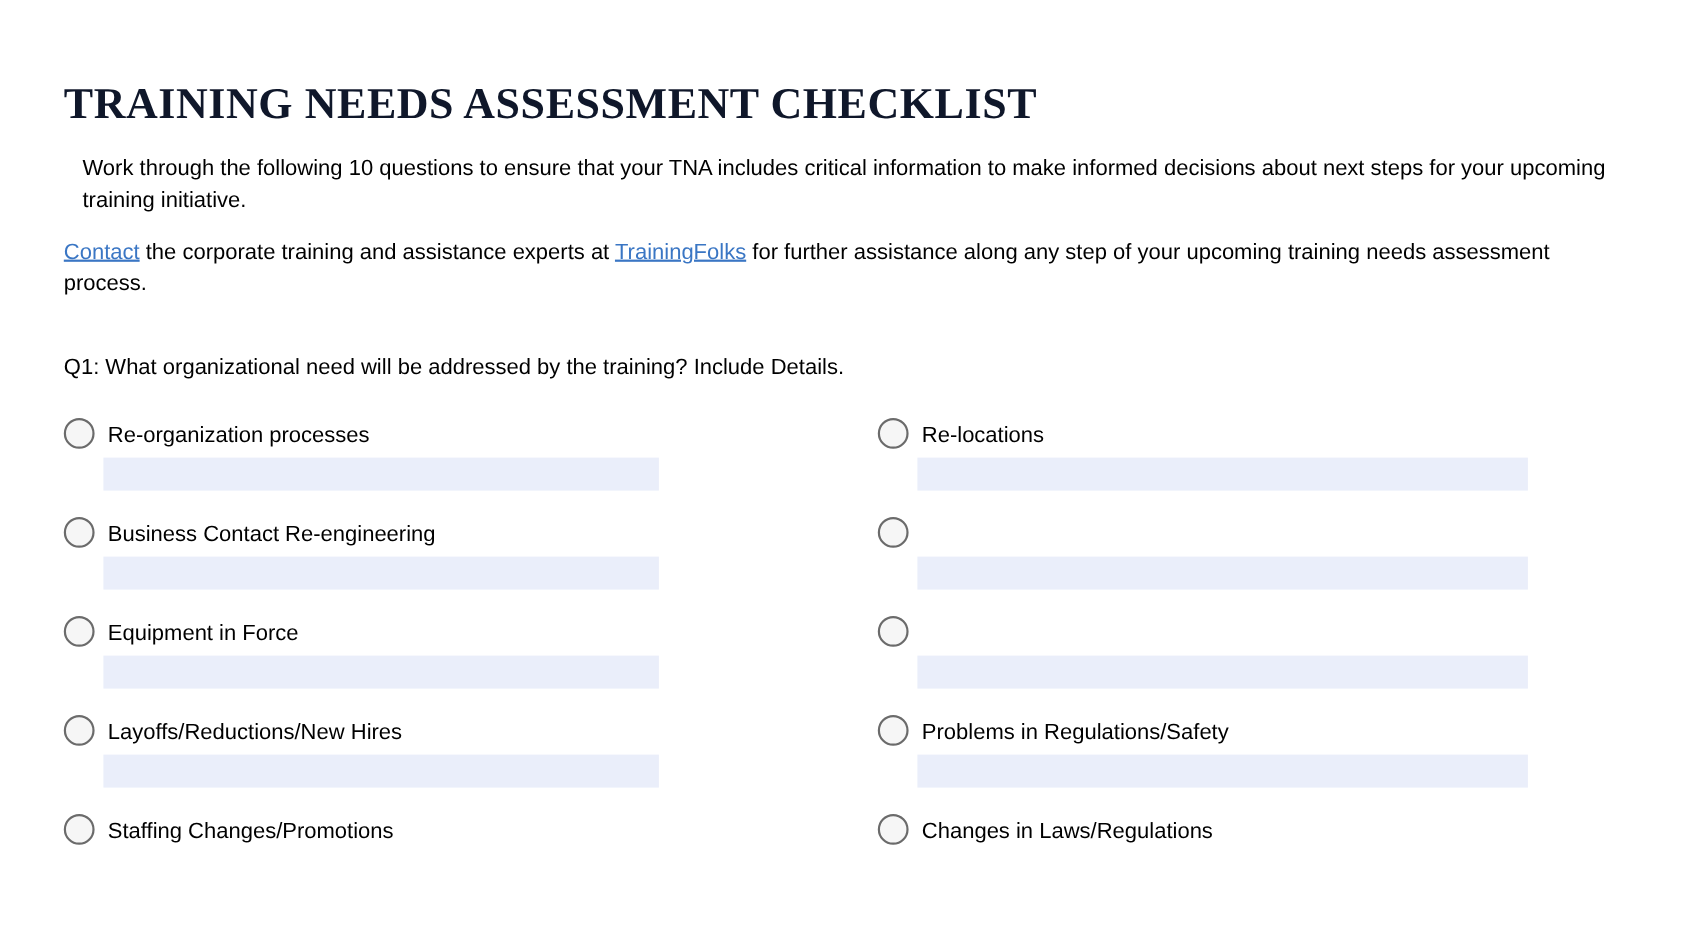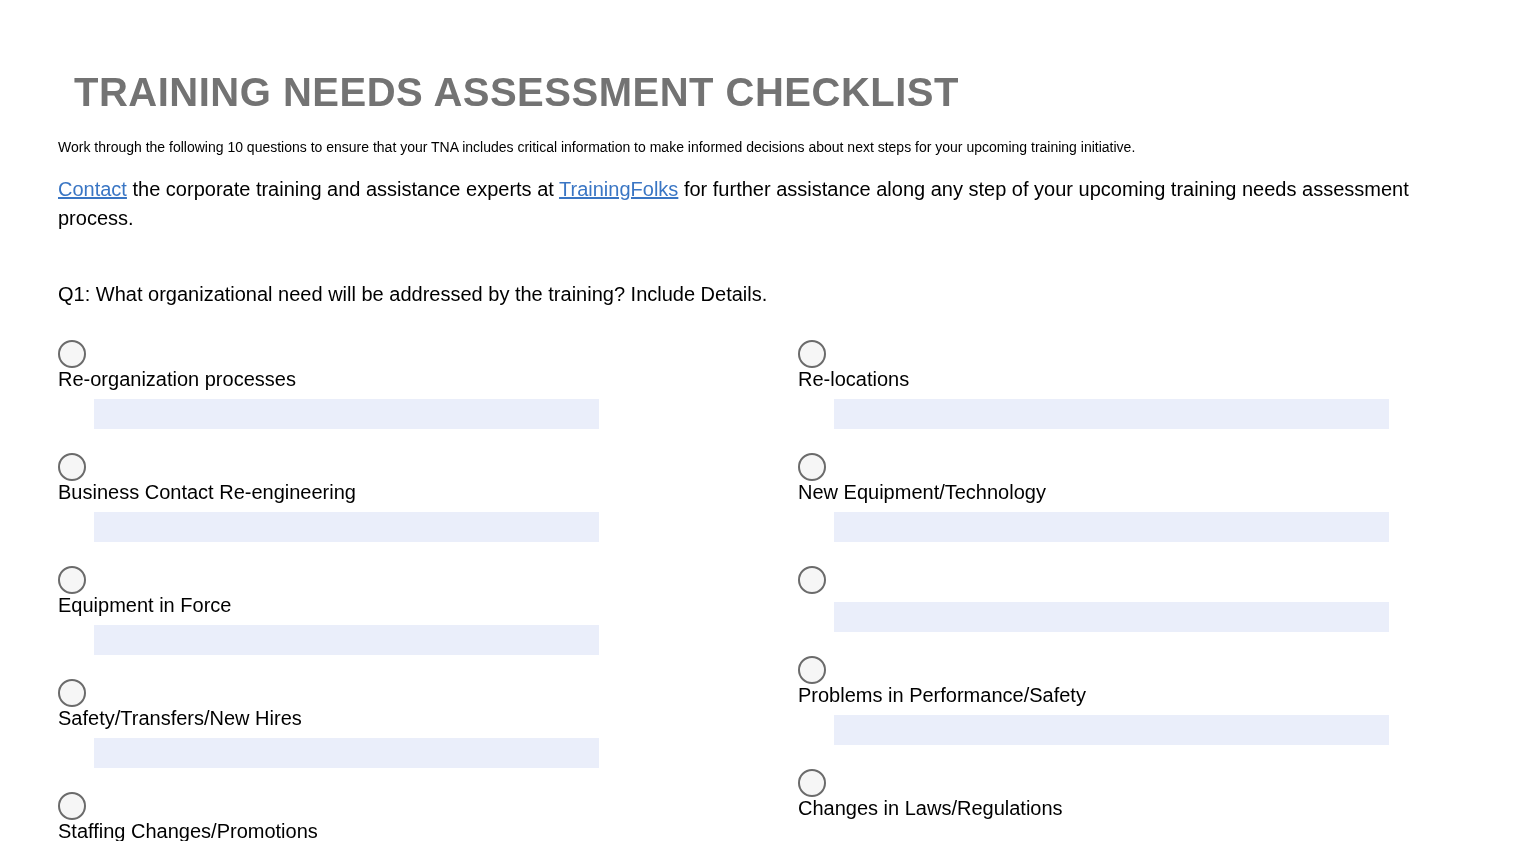--- a/index.html
+++ b/index.html
@@ -9,28 +9,29 @@
     font-family: "Segoe UI", Arial, Helvetica, sans-serif;
     color: #000000;
   }
   .page {
     padding: 70px 58px 40px 58px;
     max-width: 1420px;
   }
   .title {
     font-size: 40px;
     font-weight: 700;
-    color: #737373;
+    color: #0f172a;
     letter-spacing: 0.5px;
-    margin: 0 0 22px 16px;
+    margin: 0 0 22px 0;
+    font-family: Liberation Serif, serif;
   }
   .intro {
-    font-size: 14px;
+    font-size: 20px;
     line-height: 1.45;
-    margin: 0 0 18px 0;
+    margin: 0 0 18px 17px;
     font-weight: 400;
   }
   .intro2 {
     font-size: 20px;
     line-height: 1.45;
     margin: 0 0 50px 0;
     font-weight: 400;
   }
   a.link {
     color: #3a76c4;
@@ -46,23 +47,22 @@
   }
   .col {
     flex: 1;
     min-width: 0;
   }
   .item {
     margin-bottom: 24px;
   }
   .item-row {
     display: flex;
-    align-items: flex-start;
+    align-items: flex-end;
     margin-bottom: 8px;
-    flex-direction: column;
   }
   .radio {
     width: 24px;
     height: 24px;
     border: 2px solid #6b6b6b;
     border-radius: 50%;
     background: #f6f6f6;
     margin-right: 12px;
     flex-shrink: 0;
     cursor: pointer;
@@ -122,21 +122,21 @@
       <div class="item">
         <div class="item-row">
           <div class="radio"></div>
           <span class="item-label">Equipment in Force</span>
         </div>
         <input type="text" class="detail-input" style="">
       </div>
       <div class="item">
         <div class="item-row">
           <div class="radio"></div>
-          <span class="item-label">Safety/Transfers/New Hires</span>
+          <span class="item-label">Layoffs/Reductions/New Hires</span>
         </div>
         <input type="text" class="detail-input" style="">
       </div>
       <div class="item">
         <div class="item-row">
           <div class="radio"></div>
           <span class="item-label">Staffing Changes/Promotions</span>
         </div>
 
       </div>
@@ -146,34 +146,33 @@
       <div class="item">
         <div class="item-row">
           <div class="radio"></div>
           <span class="item-label">Re-locations</span>
         </div>
         <input type="text" class="detail-input" style="">
       </div>
       <div class="item">
         <div class="item-row">
           <div class="radio"></div>
-          <span class="item-label">New Equipment/Technology</span>
         </div>
         <input type="text" class="detail-input" style="">
       </div>
       <div class="item">
         <div class="item-row">
           <div class="radio"></div>
         </div>
         <input type="text" class="detail-input" style="">
       </div>
       <div class="item">
         <div class="item-row">
           <div class="radio"></div>
-          <span class="item-label">Problems in Performance/Safety</span>
+          <span class="item-label">Problems in Regulations/Safety</span>
         </div>
         <input type="text" class="detail-input" style="">
       </div>
       <div class="item">
         <div class="item-row">
           <div class="radio"></div>
           <span class="item-label">Changes in Laws/Regulations</span>
         </div>
 
       </div>

